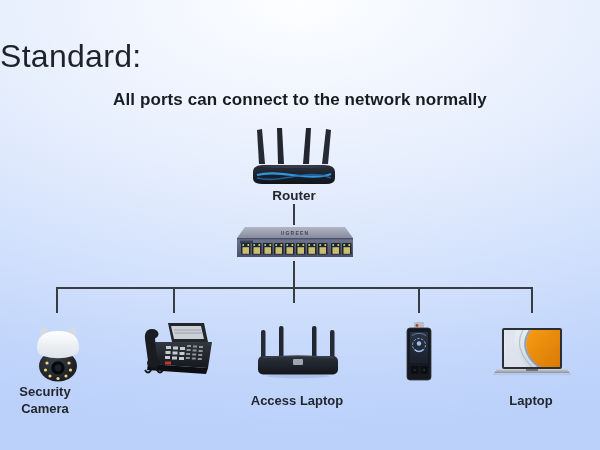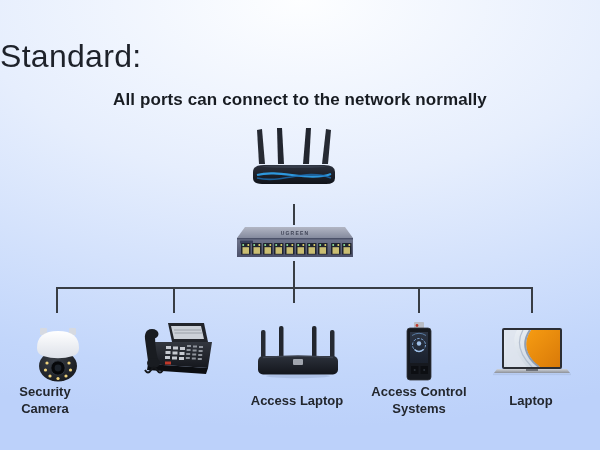--- a/index.html
+++ b/index.html
@@ -67,20 +67,21 @@
       <polygon points="8,4 13,3 16,38 10,38" fill="#262a33"></polygon>
       <polygon points="28,2 33,2 35,38 29,38" fill="#22262f"></polygon>
       <polygon points="57,2 62,2 60,38 54,38" fill="#22262f"></polygon>
       <polygon points="77,3 82,4 79,38 73,38" fill="#262a33"></polygon>
       <path d="M4,46 Q4,39 15,39 L75,39 Q86,39 86,46 L86,52 Q86,58 77,58 L13,58 Q4,58 4,52 Z" fill="url(#rb)"></path>
       <path d="M8,49 C30,43 60,56 82,48" stroke="#2f9fe8" stroke-width="2.2" fill="none" opacity="0.95"></path>
       <path d="M8,52 C34,58 56,42 82,52" stroke="#1d6fb5" stroke-width="1.6" fill="none" opacity="0.8"></path>
       <ellipse cx="45" cy="40.5" rx="32" ry="1.4" fill="#3a4150" opacity="0.8"></ellipse>
     </svg>
   </div>
+  <div class="abs router-label">Router</div>
 
   <div class="abs" style="left:235px;top:223px">
     <svg width="120" height="40" viewBox="0 0 120 40">
       <defs>
         <linearGradient id="st" x1="0" y1="0" x2="0" y2="1">
           <stop offset="0" stop-color="#b2b6c4"></stop>
             <stop offset="1" stop-color="#858b9e"></stop>
         </linearGradient>
         <linearGradient id="sf" x1="0" y1="0" x2="0" y2="1">
           <stop offset="0" stop-color="#70768c"></stop>
@@ -271,21 +272,20 @@
       <circle cx="15" cy="24" r="6.5" fill="none" stroke="#7fa8d9" stroke-width="1" stroke-dasharray="2.5 1.5"></circle>
       <circle cx="15" cy="22.5" r="2.2" fill="#9fc0e8"></circle>
       <path d="M10.5,28.5 q4.5,4 9,0" stroke="#9fc0e8" stroke-width="1.4" fill="none"></path>
       <path d="M8,14.5 q7,-4.5 14,0" stroke="#5f83ad" stroke-width="0.9" fill="none"></path>
       <rect x="7" y="45" width="7.5" height="8" fill="#0c0e12"></rect>
       <rect x="16.5" y="45" width="7.5" height="8" fill="#0c0e12"></rect>
       <circle cx="10.7" cy="49" r="1" fill="#2e343d"></circle>
       <circle cx="20.2" cy="49" r="1" fill="#2e343d"></circle>
     </svg>
   </div>
-  <div class="abs node-label" style="left:359px;width:120px">Access Control Systems</div>
 
   <div class="abs" style="left:493px;top:327px">
     <svg width="78" height="52" viewBox="0 0 78 52">
       <defs>
         <linearGradient id="lo" x1="0" y1="0" x2="1" y2="1">
           <stop offset="0" stop-color="#f79c12"></stop>
             <stop offset="1" stop-color="#d97a08"></stop>
         </linearGradient>
         <linearGradient id="lsb" x1="0" y1="0" x2="1" y2="1">
           <stop offset="0" stop-color="#eef2f7"></stop>

